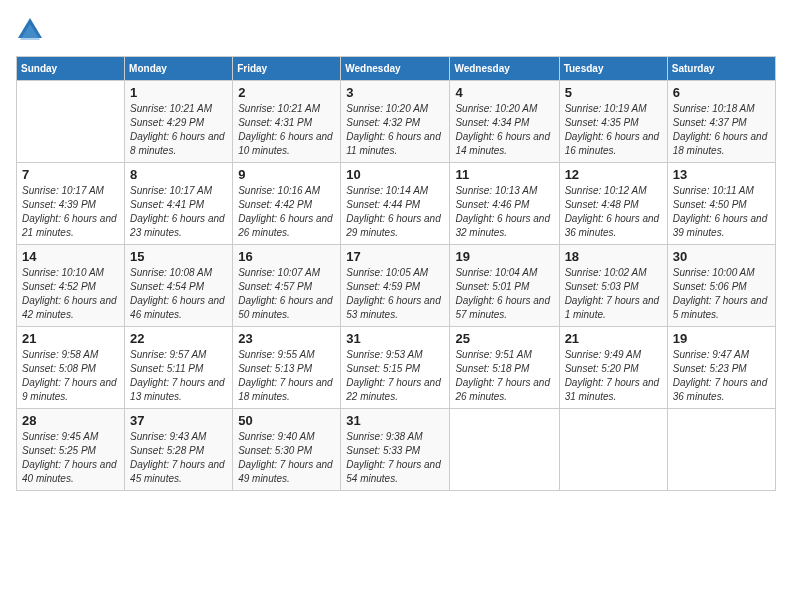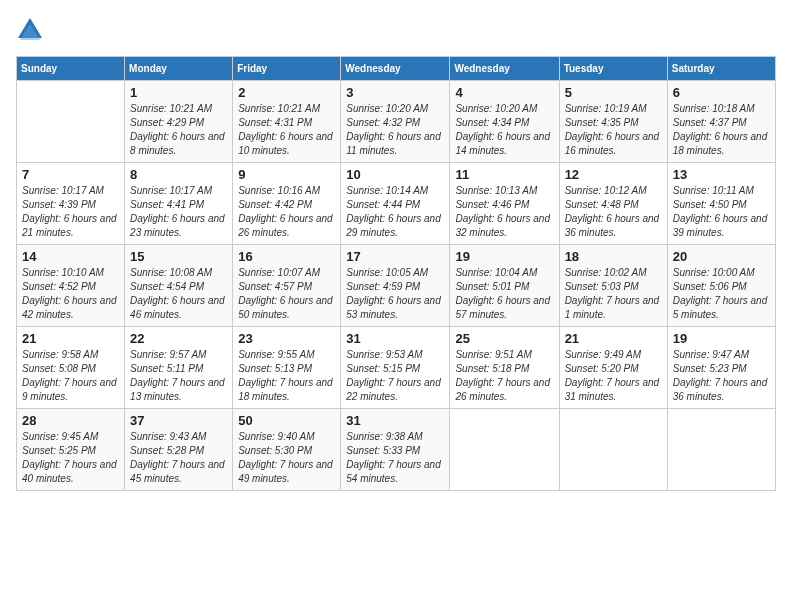--- a/index.html
+++ b/index.html
@@ -200,21 +200,21 @@
         </td>
         <td>
           <span class="day-number">19</span>
           <div class="day-info">Sunrise: 10:04 AM<br>Sunset: 5:01 PM<br>Daylight: 6 hours and 57 minutes.</div>
         </td>
         <td>
           <span class="day-number">18</span>
           <div class="day-info">Sunrise: 10:02 AM<br>Sunset: 5:03 PM<br>Daylight: 7 hours and 1 minute.</div>
         </td>
         <td>
-          <span class="day-number">20</span>
+          <span class="day-number">30</span>
           <div class="day-info">Sunrise: 10:00 AM<br>Sunset: 5:06 PM<br>Daylight: 7 hours and 5 minutes.</div>
         </td>
       </tr>
       <tr>
         <td>
           <span class="day-number">21</span>
           <div class="day-info">Sunrise: 9:58 AM<br>Sunset: 5:08 PM<br>Daylight: 7 hours and 9 minutes.</div>
         </td>
         <td>
           <span class="day-number">22</span>

